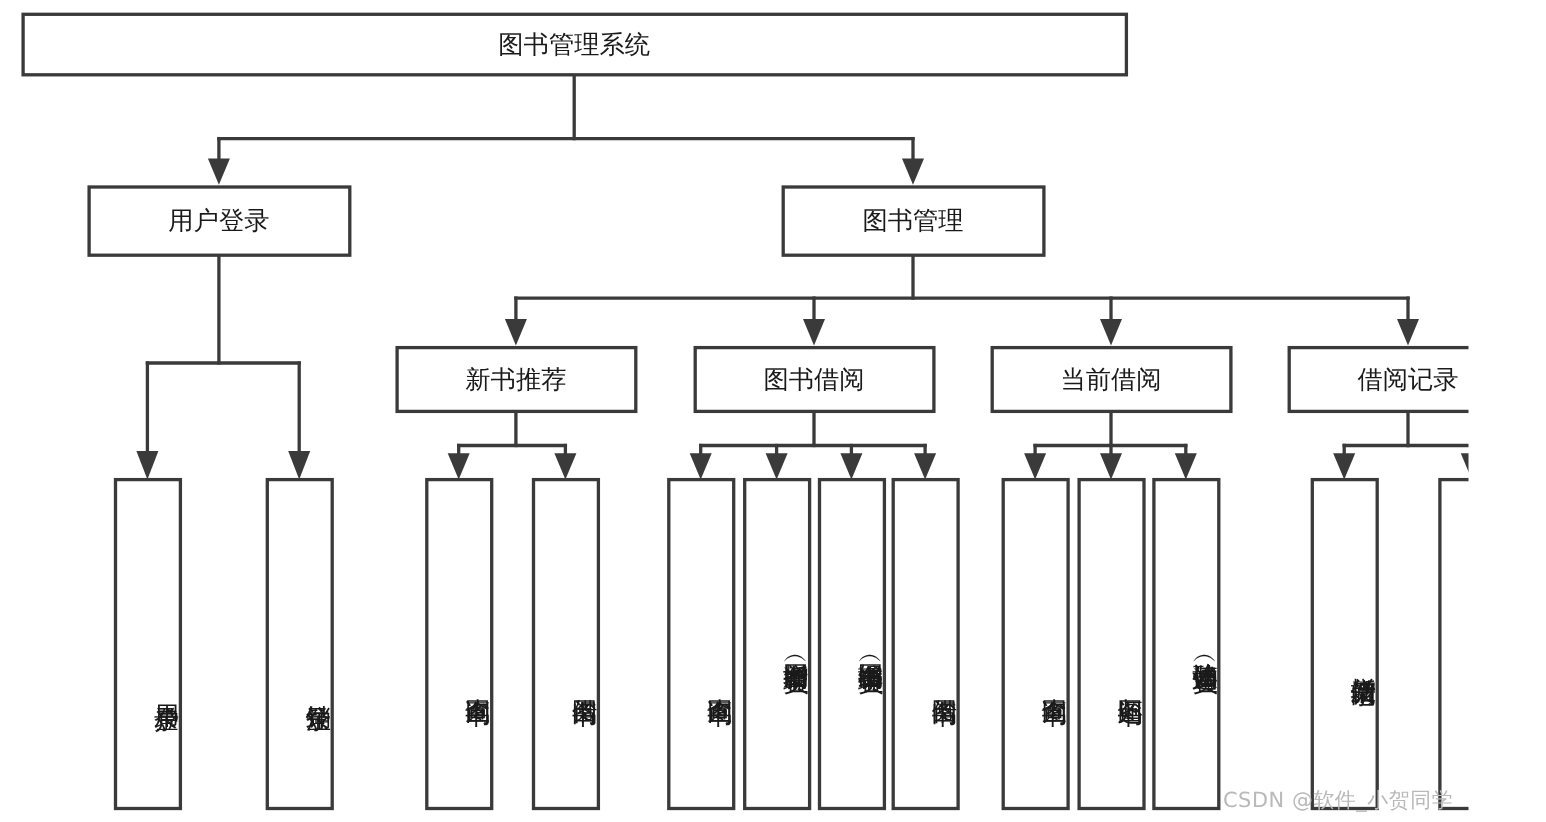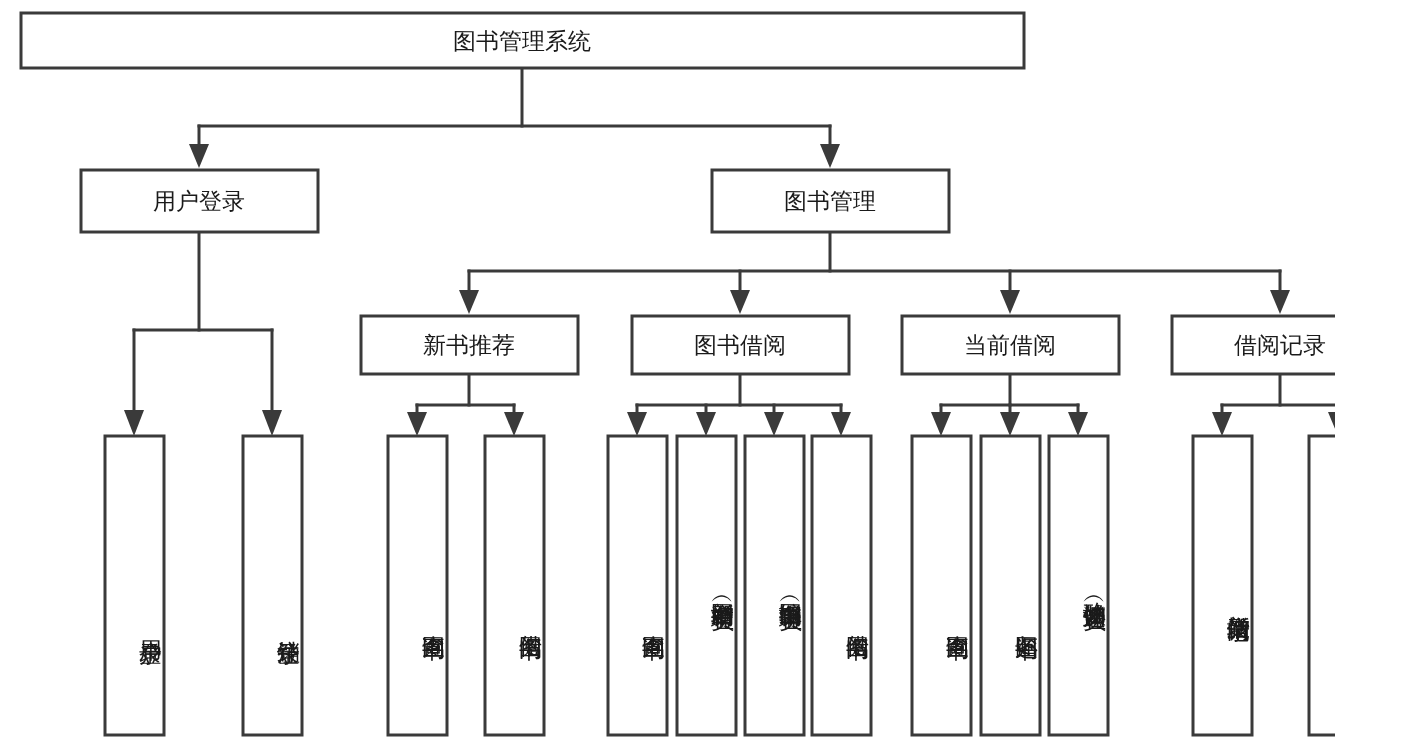--- a/index.html
+++ b/index.html
@@ -233,14 +233,15 @@
   <div class="node-label-v" style="left:745px; top:443px; width:59px; height:290px;">编辑图书（管理员）</div>
   <div class="node-label-v" style="left:812px; top:506px; width:59px; height:225px;">借阅图书</div>
 
   <div class="node-label-v" style="left:912px; top:506px; width:59px; height:225px;">查询图书</div>
   <div class="node-label-v" style="left:981px; top:506px; width:59px; height:225px;">归还图书</div>
   <div class="node-label-v" style="left:1049px; top:443px; width:59px; height:290px;">确认归还（管理员）</div>
 
   <div class="node-label-v" style="left:1193px; top:470px; width:59px; height:260px;">新增借阅记录</div>
   <div class="node-label-v" style="left:1309px; top:470px; width:59px; height:260px;">查询借阅记录</div>
 
+  <div class="watermark">CSDN @软件_小贺同学</div>
 
 </div>
 
 </body></html>

